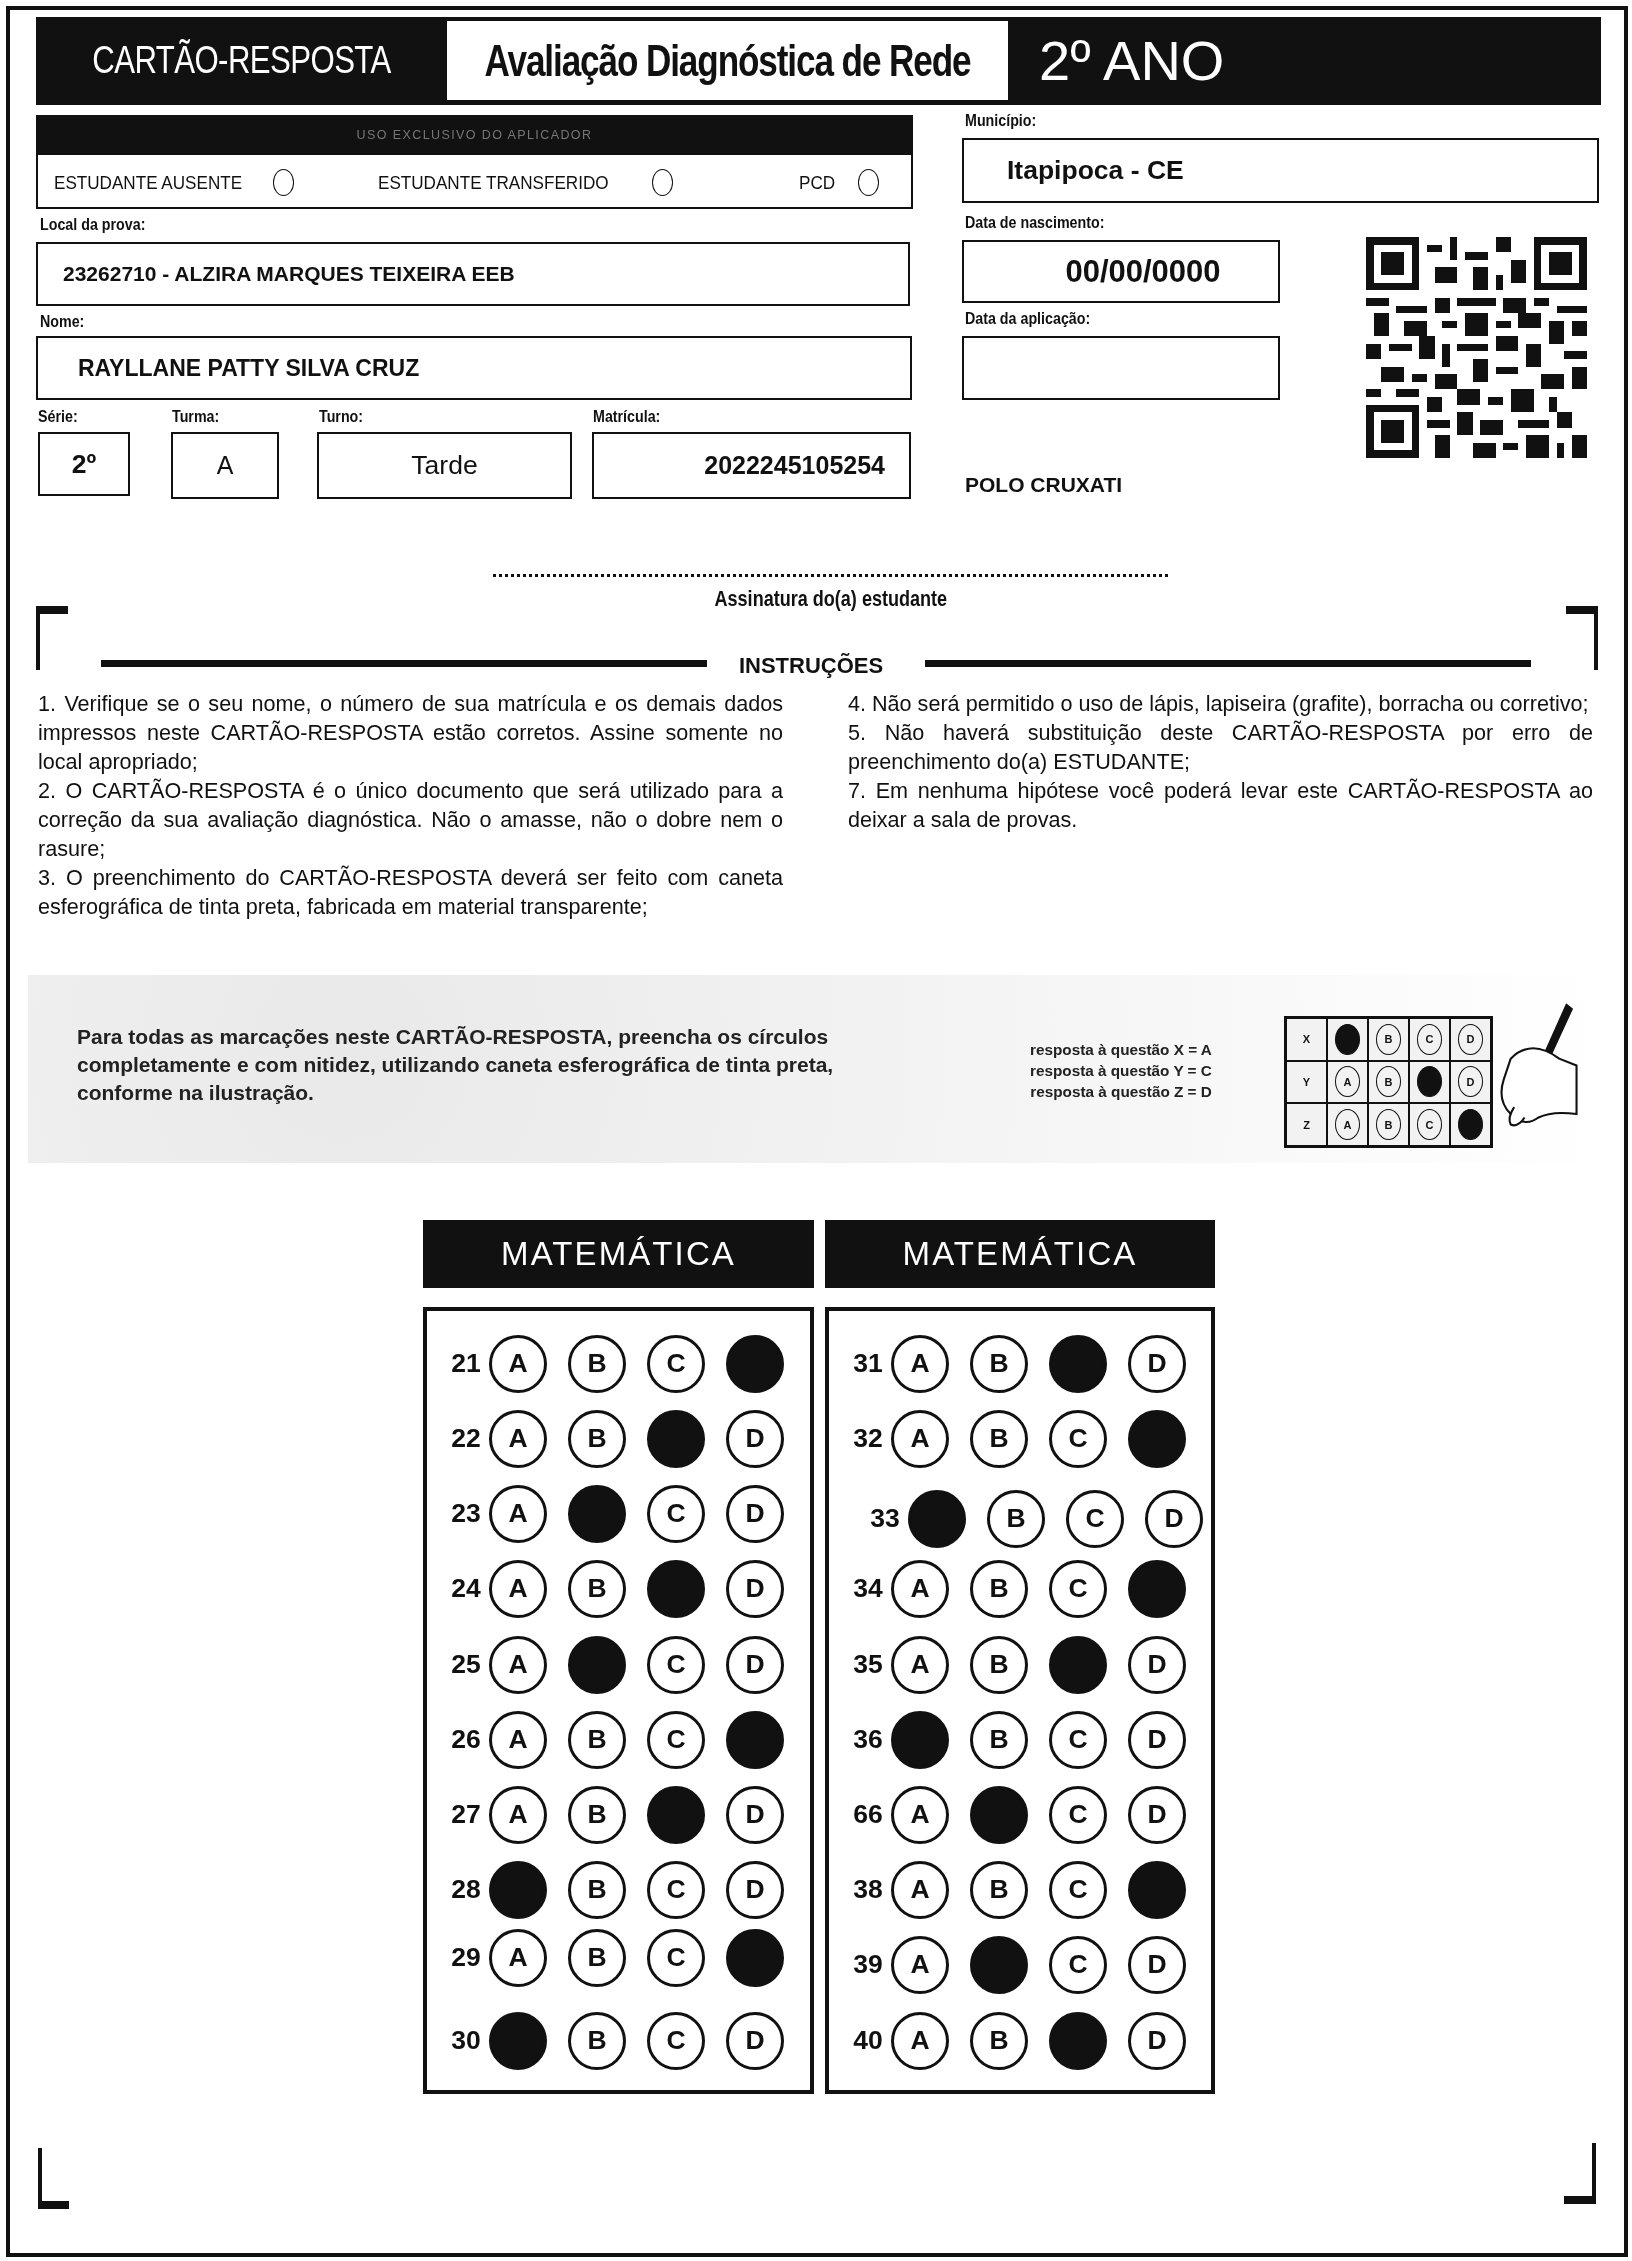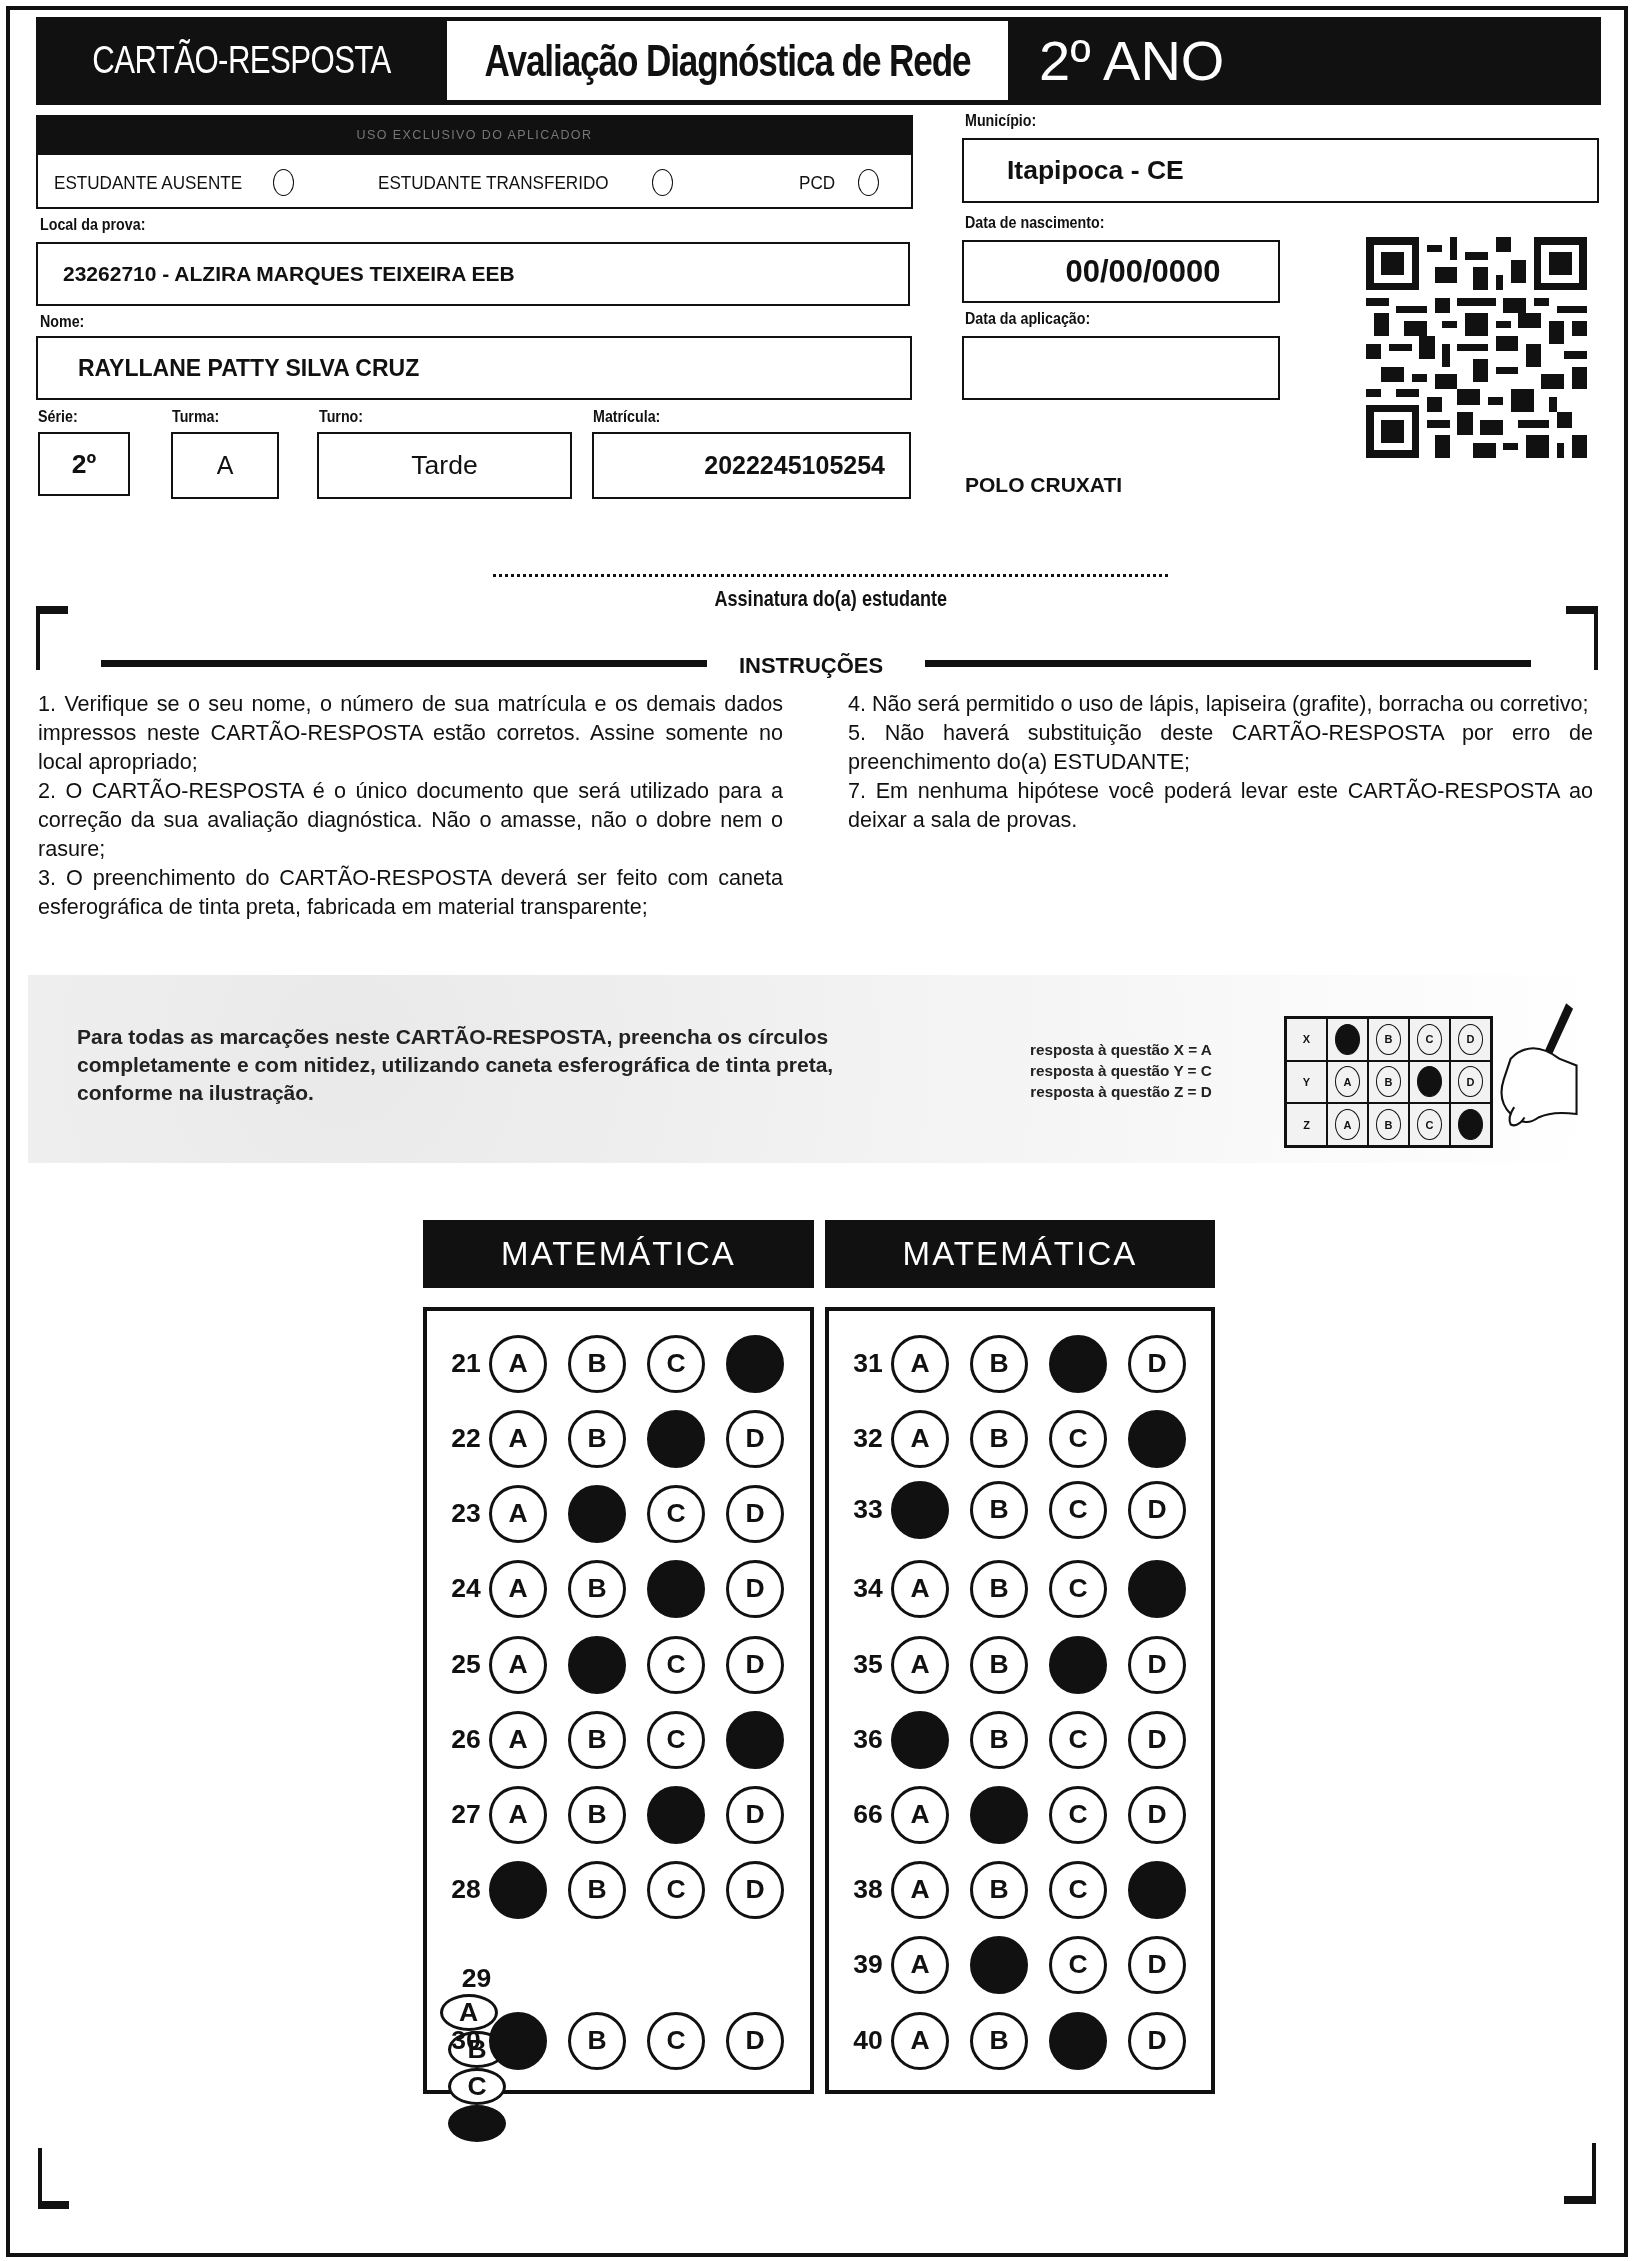--- a/index.html
+++ b/index.html
@@ -335,21 +335,21 @@
       <div class="bub filled" style="margin-left: 21px;">C</div>
       <div class="bub" style="margin-left: 21px;">D</div>
     </div>
     <div class="row" style="top: 547px;">
       <div class="qnum">28</div>
       <div class="bub filled" style="margin-left: 4.2px;">A</div>
       <div class="bub" style="margin-left: 21px;">B</div>
       <div class="bub" style="margin-left: 21px;">C</div>
       <div class="bub" style="margin-left: 21px;">D</div>
     </div>
-    <div class="row" style="top: 652px; flex-direction: column;">
+    <div class="row" style="top: 615px;">
       <div class="qnum">29</div>
       <div class="bub" style="margin-left: 4.2px;">A</div>
       <div class="bub" style="margin-left: 21px;">B</div>
       <div class="bub" style="margin-left: 21px;">C</div>
       <div class="bub filled" style="margin-left: 21px;">D</div>
     </div>
     <div class="row" style="top: 698px;">
       <div class="qnum">30</div>
       <div class="bub filled" style="margin-left: 4.2px;">A</div>
       <div class="bub" style="margin-left: 21px;">B</div>
@@ -365,21 +365,21 @@
       <div class="bub filled" style="margin-left: 21px;">C</div>
       <div class="bub" style="margin-left: 21px;">D</div>
     </div>
     <div class="row" style="top: 96px;">
       <div class="qnum">32</div>
       <div class="bub" style="margin-left: 4.2px;">A</div>
       <div class="bub" style="margin-left: 21px;">B</div>
       <div class="bub" style="margin-left: 21px;">C</div>
       <div class="bub filled" style="margin-left: 21px;">D</div>
     </div>
-    <div class="row" style="top: 167px;">
+    <div class="row" style="top: 176px; padding-left: 17px;">
       <div class="qnum">33</div>
       <div class="bub filled" style="margin-left: 4.2px;">A</div>
       <div class="bub" style="margin-left: 21px;">B</div>
       <div class="bub" style="margin-left: 21px;">C</div>
       <div class="bub" style="margin-left: 21px;">D</div>
     </div>
     <div class="row" style="top: 246px;">
       <div class="qnum">34</div>
       <div class="bub" style="margin-left: 4.2px;">A</div>
       <div class="bub" style="margin-left: 21px;">B</div>

